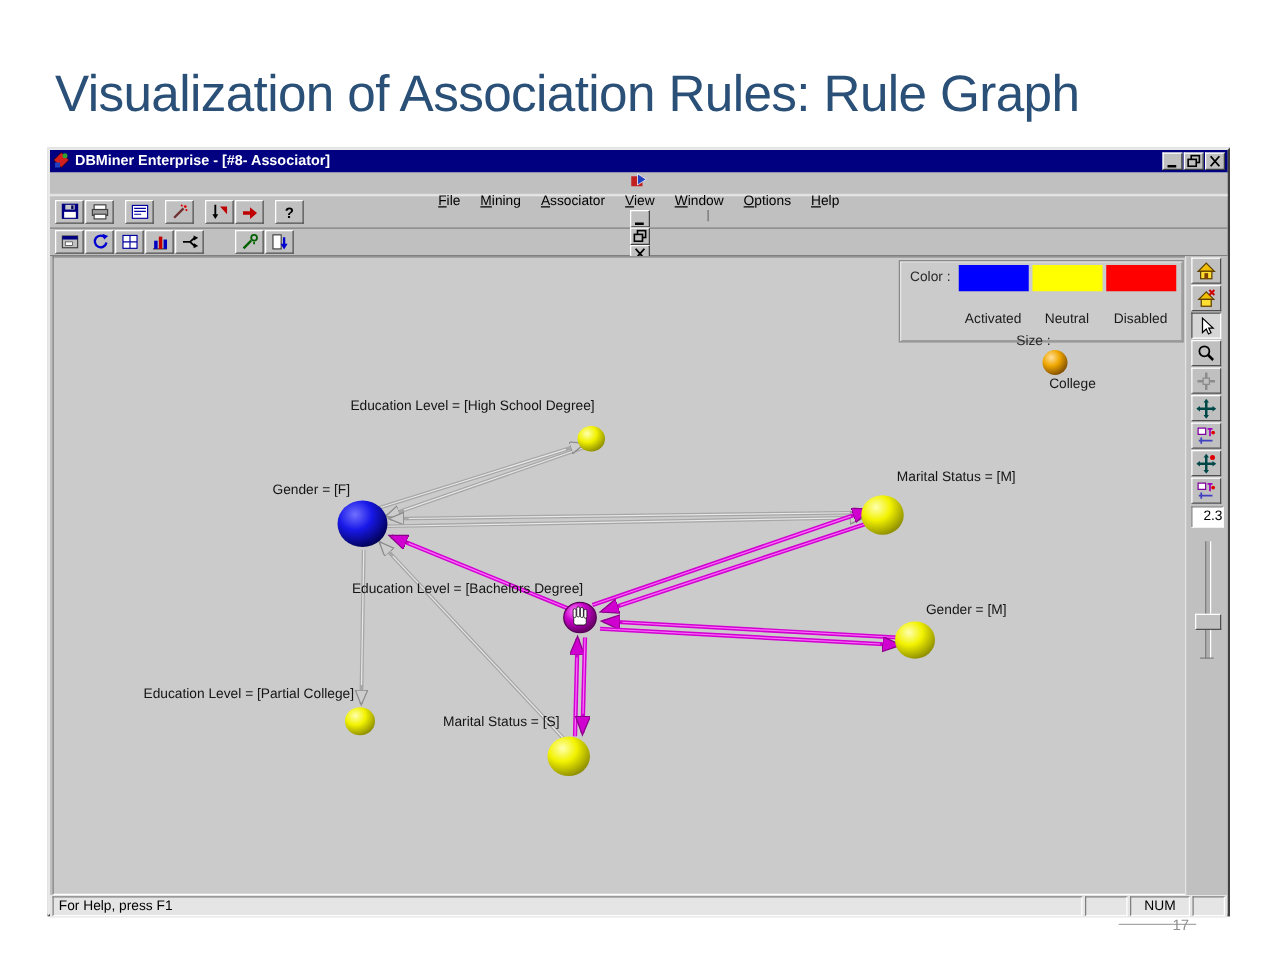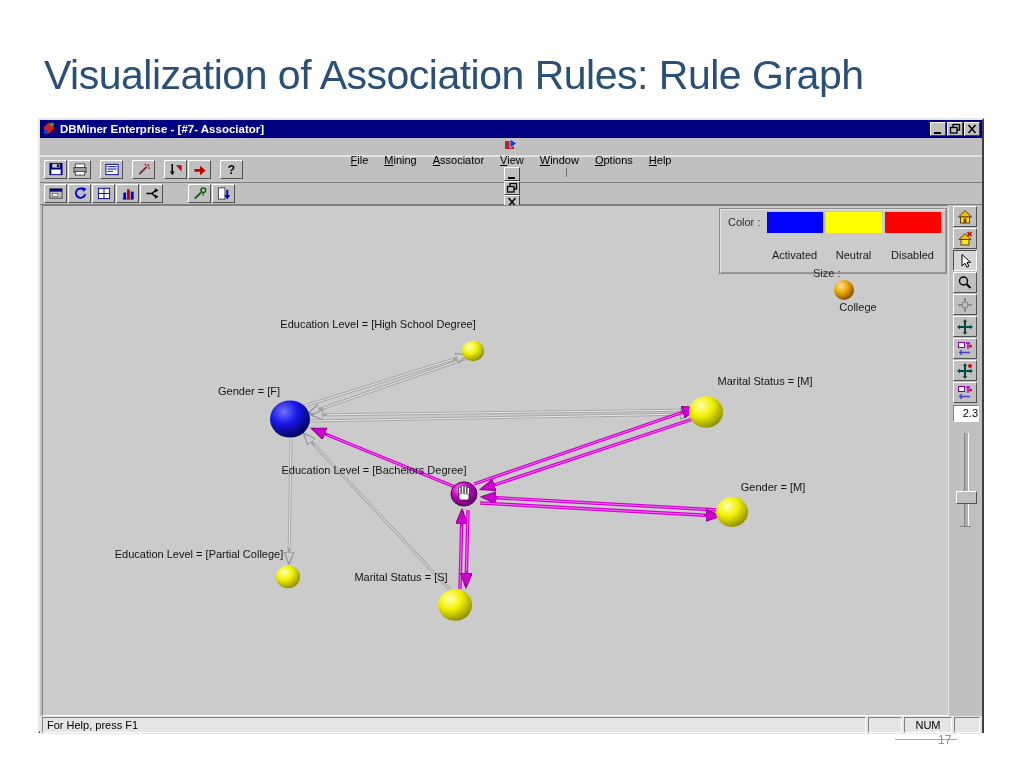--- a/index.html
+++ b/index.html
@@ -89,21 +89,21 @@
   <div class="app-window">
 
     <div class="titlebar">
       <span>
         <svg width="14" height="14" viewBox="0 0 14 14">
             <polygon points="7,1 13,7 7,13 1,7" fill="#D02020" stroke="#400000" stroke-width="0.6"></polygon>
             <circle cx="10" cy="3.6" r="2" fill="#30A030"></circle>
             <rect x="2" y="9" width="4" height="4" fill="#2040C0"></rect>
           </svg>
       </span>
-      <span class="titlebar-text">DBMiner Enterprise - [#7- Associator]</span>
+      <span class="titlebar-text">DBMiner Enterprise - [#8- Associator]</span>
       <button class="win-btn">
         <svg width="14" height="12" viewBox="0 0 14 12">
             <rect x="3" y="9" width="7" height="2" fill="#000"></rect>
           </svg>
       </button>
       <button class="win-btn">
         <svg width="14" height="12" viewBox="0 0 14 12">
             <rect x="5" y="1.5" width="6.5" height="5.5" fill="none" stroke="#000" stroke-width="1.3"></rect>
             <rect x="2.5" y="4.5" width="6.5" height="5.5" fill="#C0C0C0" stroke="#000" stroke-width="1.3"></rect>
           </svg>

